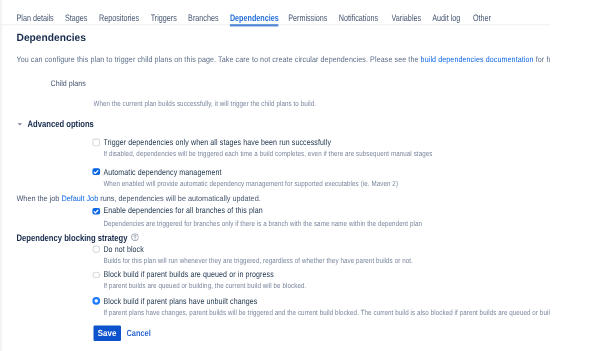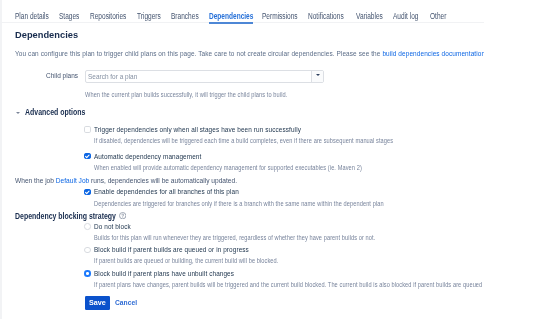--- a/index.html
+++ b/index.html
@@ -6,21 +6,21 @@
     margin: 0; padding: 0;
     width: 554px; height: 319px;
     background: #ffffff;
     overflow: hidden;
   }
   body {
     font-family: "Liberation Sans", sans-serif;
     color: #44546F;
     -webkit-font-smoothing: antialiased;
   }
-  .page { position: relative; width: 484px; height: 319px; background:#fff; overflow:hidden;}
+  .page { position: relative; width: 484px; height: 319px; background:#fff; overflow:hidden;padding-left:16px;}
   .leftedge { position:absolute; left:0; top:0; width:1.6px; height:319px; background:#F2F3F5; }
 
   
   .tabbar { position:absolute; left:0; top:0; width:554px; height:24px;}
   .tab { position:absolute; top:10.7px; font-size:8.5px; color:#44546F; white-space:nowrap;
          transform-origin:0 50%; transform:translateZ(0) scaleX(0.77); }
   .tab.active { color:#2670D8; font-weight:600; }
   .tabrule { position:absolute; left:0; top:21.6px; width:554px; height:1.6px; background:#F1F2F4; }
   .tabunder { position:absolute; top:21.9px; height:2.2px; background:#4D87D6; border-radius:0px;}
 
@@ -94,26 +94,20 @@
       <div class="tab" style="left: 308.2px;">Notifications</div>
       <div class="tab" style="left: 355.8px;">Variables</div>
       <div class="tab" style="left: 393.2px;">Audit log</div>
       <div class="tab" style="left: 429.5px;">Other</div>
     </div>
 
   <div class="h1">Dependencies</div>
   <div class="intro"><span>You can configure this plan to trigger child plans on this page. Take care to not create circular dependencies. Please see the </span><a href="#">build dependencies documentation</a><span> for further information.</span></div>
 
   <div class="lbl-child">Child plans</div>
-  <div class="field">
-    <div class="ph">Search for a plan</div>
-    <div class="ddbtn">
-      <div class="caret"></div>
-    </div>
-  </div>
   <div class="hint" style="left:84.6px; top:91.2px;">When the current plan builds successfully, it will trigger the child plans to build.</div>
 
   <div class="chev" style="left:16.4px; top:111.6px;"></div>
   <div class="sect" style="left:25.2px; top:107px;">Advanced options</div>
 
   <div class="cb" style="left:84.3px; top:126.3px;"></div>
   <div class="optlbl" style="left:94px; top:125.1px;">Trigger dependencies only when all stages have been run successfully</div>
   <div class="hint" style="left:94.1px; top:137.1px;">If disabled, dependencies will be triggered each time a build completes, even if there are subsequent manual stages</div>
 
   <div class="cb checked" style="left:84.3px; top:152.7px;">

